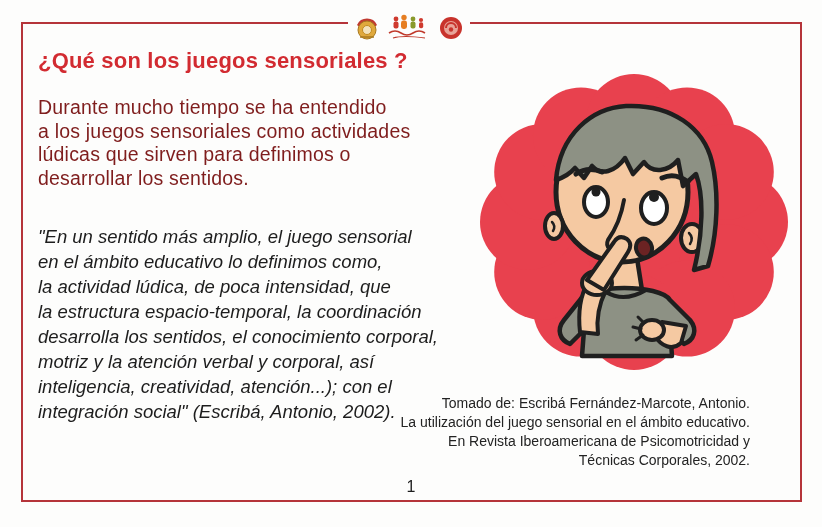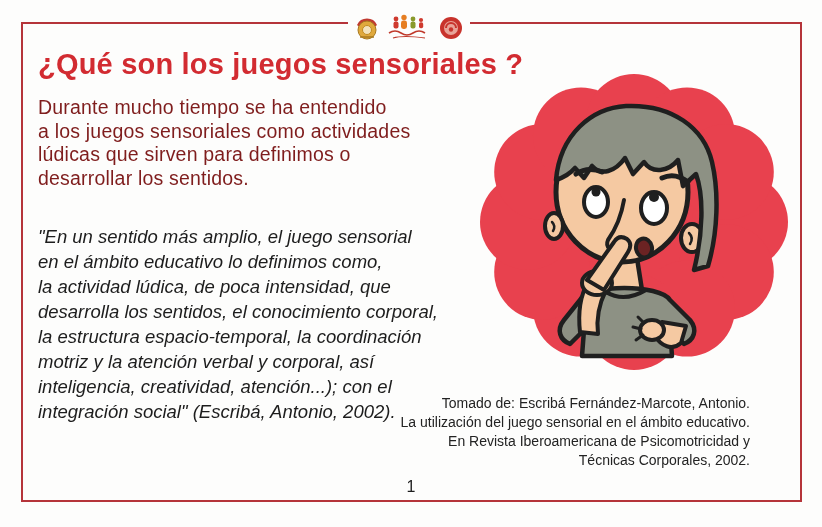--- a/index.html
+++ b/index.html
@@ -24,21 +24,21 @@
     padding: 0 6px;
     background: #fdfdfc;
     display: flex;
     align-items: center;
     gap: 7px;
     z-index: 3;
   }
   .page-title {
     position: absolute;
     left: 38px; top: 48px;
-    font-size: 29px;
+    font-size: 22px;
     font-weight: bold;
     color: #d22b31;
     letter-spacing: 0.2px;
     white-space: nowrap;
   }
   .intro-paragraph {
     position: absolute;
     left: 38px; top: 96px;
     font-size: 19.5px;
     line-height: 23.5px;
@@ -116,22 +116,22 @@
     <div>Durante mucho tiempo se ha entendido</div>
     <div>a los juegos sensoriales como actividades</div>
     <div>lúdicas que sirven para definimos o</div>
     <div>desarrollar los sentidos.</div>
   </div>
 
 <div class="quote-paragraph">
     <div>"En un sentido más amplio, el juego sensorial</div>
     <div>en el ámbito educativo lo definimos como,</div>
     <div>la actividad lúdica, de poca intensidad, que</div>
+    <div>la estructura espacio-temporal, la coordinación</div>
     <div>desarrolla los sentidos, el conocimiento corporal,</div>
-    <div>la estructura espacio-temporal, la coordinación</div>
     <div>motriz y la atención verbal y corporal, así</div>
     <div>inteligencia, creatividad, atención...); con el</div>
     <div>integración social" (Escribá, Antonio, 2002).</div>
   </div>
 
 <div class="illustration">
   <svg width="316" height="300" viewBox="0 0 316 300" style="overflow:visible">
 
     <g fill="#e8414e">
       <ellipse cx="158" cy="148" rx="128" ry="120"></ellipse>

